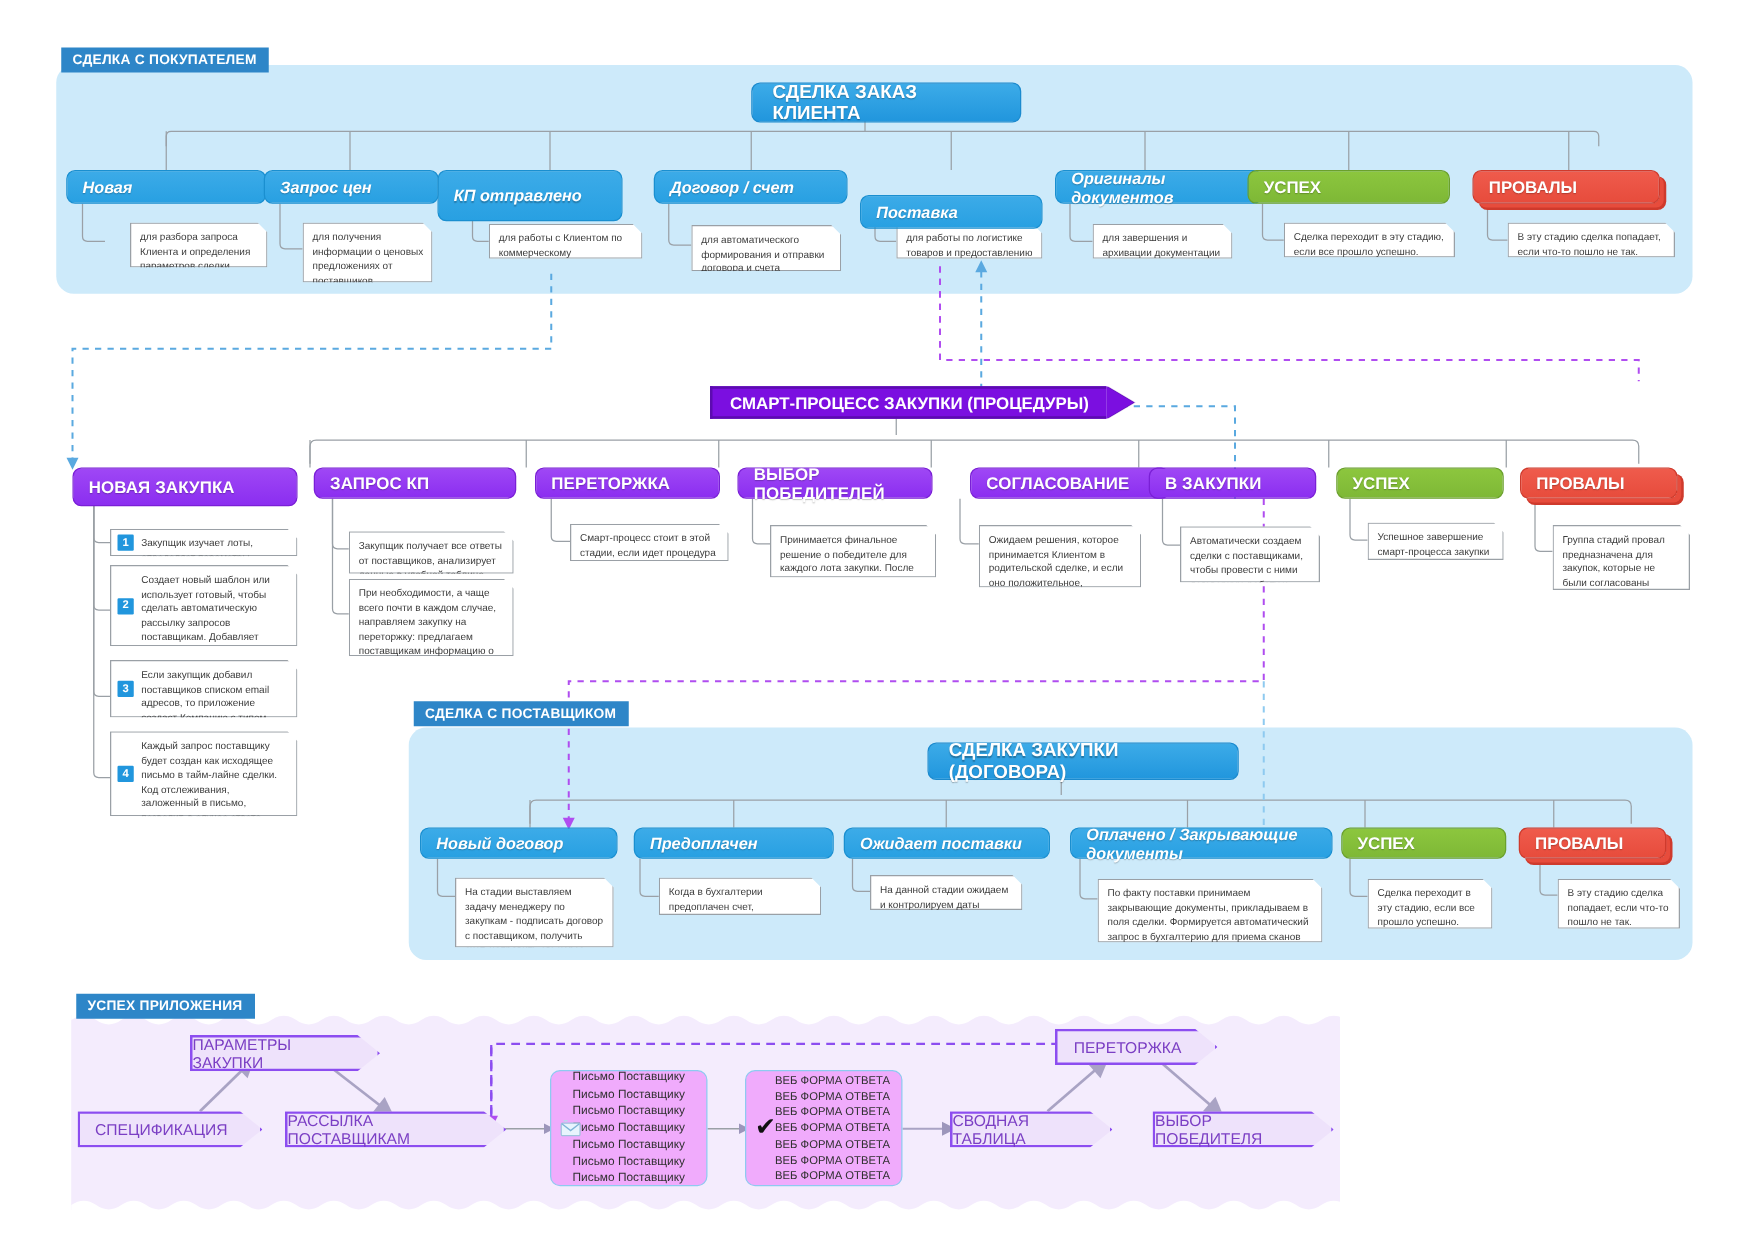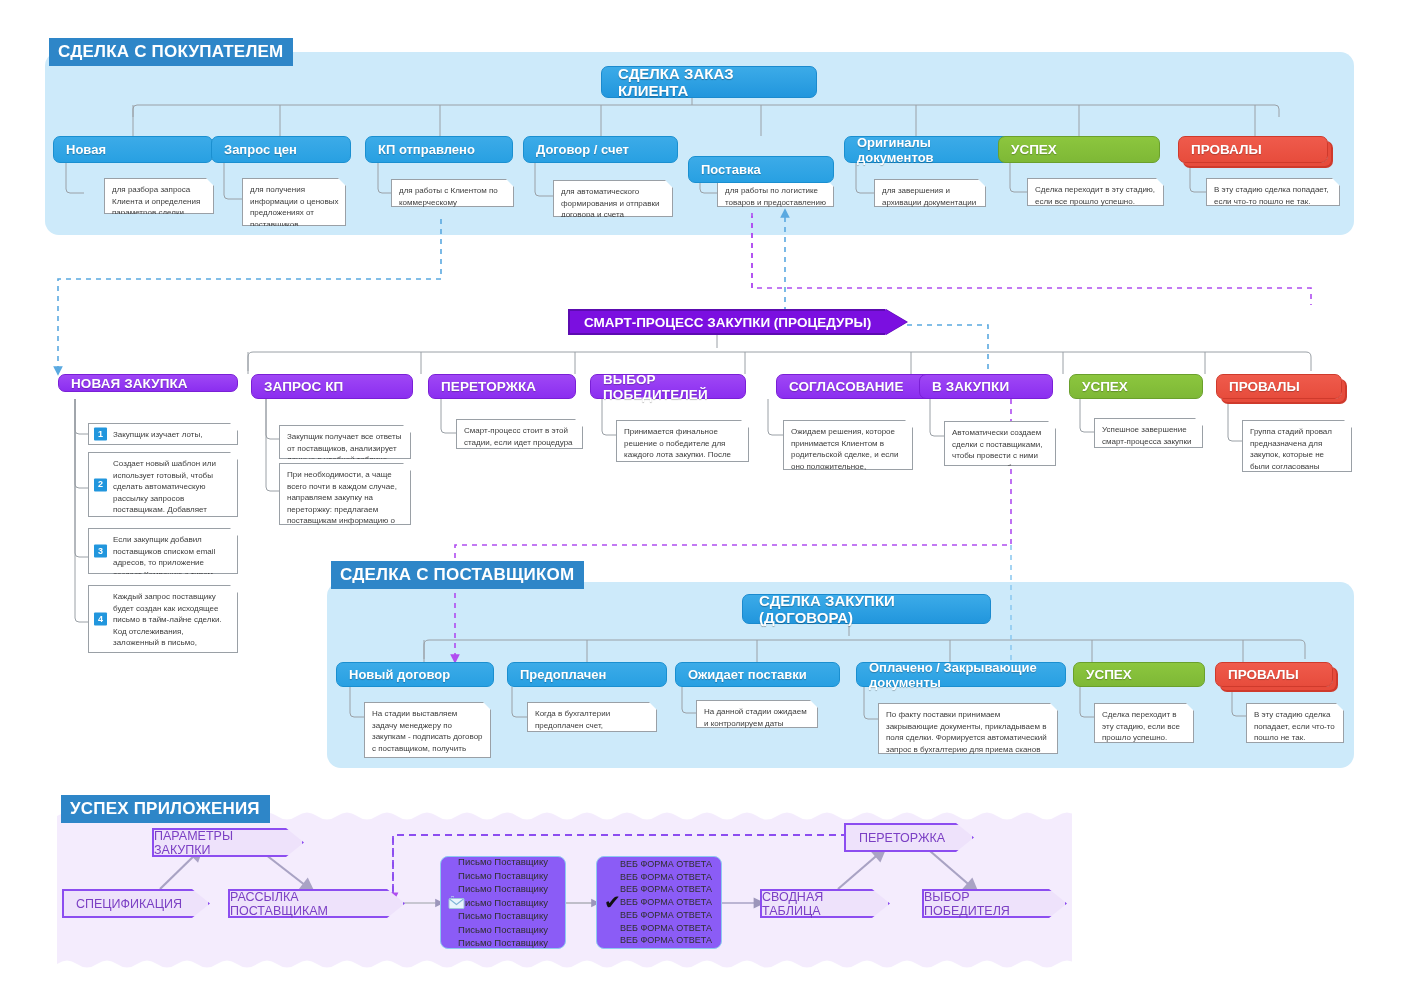--- a/index.html
+++ b/index.html
@@ -1,33 +1,33 @@
 <!DOCTYPE html>
 <html><head>
 <meta charset="utf-8">
 <style>
   html,body{margin:0;padding:0;background:#ffffff;}
   body{width:1402px;height:1006px;font-family:"Liberation Sans",sans-serif;position:relative;overflow:hidden;}
   #stage{position:absolute;left:0;top:0;width:1402px;height:1006px;}
 
   
-  .band-label{position:absolute;background:#2e86c8;color:#fff;font-size:17px;font-weight:bold;
+  .band-label{position:absolute;background:#2e86c8;color:#fff;font-size:11px;font-weight:bold;
               padding:4px 10px 4px 9px;letter-spacing:.2px;z-index:40;white-space:nowrap;}
 
   
   .panel{position:absolute;background:#cdeafa;border-radius:14px;z-index:1;}
 
   
   svg.wires{position:absolute;left:0;top:0;width:1402px;height:1006px;overflow:visible;z-index:5;}
 
   
   .stage-box{position:absolute;border-radius:7px;color:#fff;font-weight:bold;
              display:flex;align-items:center;box-sizing:border-box;padding:0 12px;z-index:20;
              text-shadow:0 1px 1px rgba(0,0,0,.25);}
-  .blue-stage{background:linear-gradient(#3cabe8,#28a0e2);border:1px solid #1a8fd0;font-size:13px;}
+  .blue-stage{background:linear-gradient(#3cabe8,#28a0e2);border:1px solid #1a8fd0;font-size:13px;font-style:italic;}
   .purple-stage{background:linear-gradient(#9f47f5,#8b2ef0);border:1px solid #7a1fd6;font-size:13.5px;
                 font-weight:bold;letter-spacing:.1px;}
   .green-stage{background:linear-gradient(#8cc63e,#7eb836);border:1px solid #6aa02c;font-size:13.5px;}
   .red-stage{background:linear-gradient(#ef5b4c,#e74c3c);border:1px solid #cf3a2c;font-size:13.5px;
              box-shadow:4px 4px 0 -1px #e74c3c, 5px 5px 0 0 #cf3a2c;}
   .title-box{position:absolute;background:linear-gradient(#3cabe8,#2196dd);border:1px solid #1b8ace;
              border-radius:7px;color:#fff;font-weight:bold;font-size:15px;display:flex;align-items:center;
              justify-content:center;padding:0 16px;z-index:25;text-shadow:0 1px 1px rgba(0,0,0,.3);}
 
   
@@ -46,21 +46,21 @@
   .note .badge{position:absolute;left:5px;top:50%;transform:translateY(-50%);
         width:13px;height:13px;background:#2196dd;color:#fff;font-size:9px;font-weight:bold;
         display:flex;align-items:center;justify-content:center;border-radius:1px;text-shadow:none;}
 
   
   .schema-bg{position:absolute;background:#f4ecfd;z-index:1;}
   .chev{position:absolute;z-index:20;display:flex;align-items:center;justify-content:center;
         color:#7b3fc4;font-size:12.5px;background:#eee2fb;border:2px solid #8c4df0;
         box-sizing:border-box;padding-right:14px;
         clip-path:polygon(0 0, calc(100% - 18px) 0, 100% 50%, calc(100% - 18px) 100%, 0 100%);}
-  .listbox{position:absolute;background:#8b5cf6;border:1px solid #8ecaf0;border-radius:8px;z-index:20;
+  .listbox{position:absolute;background:#f0abfc;border:1px solid #8ecaf0;border-radius:8px;z-index:20;
            box-sizing:border-box;display:flex;align-items:center;justify-content:center;}
   .listbox .lines{font-size:9.5px;line-height:1.42;color:#2f2f2f;text-align:center;}
   .env-icon{position:absolute;z-index:22;}
   .check{position:absolute;z-index:22;font-size:20px;color:#111;line-height:1;}
 </style>
 </head>
 <body>
 
 <div id="stage">
 
@@ -193,21 +193,21 @@
     <path d="M393,903 L393,835 L844,835" stroke="#8c4df0" stroke-width="1.8" fill="none" stroke-dasharray="7,5"></path>
     <path d="M393,838 L393,898" stroke="#8c4df0" stroke-width="1.8" fill="none" stroke-dasharray="7,5" marker-end="url(#arrPurple)"></path>
   </svg>
 
   <div class="stage-box blue-stage" style="left:53px;top:136px;width:160px;height:27px;">
       <span>Новая</span>
     </div>
   <div class="stage-box blue-stage" style="left:211px;top:136px;width:140px;height:27px;">
       <span>Запрос цен</span>
     </div>
-  <div class="stage-box blue-stage" style="left:365px;top:136px;width:148px;height:27px;">
+  <div class="stage-box blue-stage" style="left:350px;top:136px;width:148px;height:41px;">
       <span>КП отправлено</span>
     </div>
   <div class="stage-box blue-stage" style="left:523px;top:136px;width:155px;height:27px;">
       <span>Договор / счет</span>
     </div>
   <div class="stage-box blue-stage" style="left:688px;top:136px;width:146px;height:27px;margin-top:20px;">
       <span>Поставка</span>
     </div>
   <div class="stage-box blue-stage" style="left:844px;top:136px;width:166px;height:27px;">
       <span>Оригиналы документов</span>
@@ -226,21 +226,21 @@
   <div class="note" style="left:717px;top:179px;width:117px;height:28px;">для работы по логистике товаров и предоставлению услуг</div>
   <div class="note" style="left:874px;top:179px;width:112px;height:28px;">для завершения и архивации документации по сделке</div>
   <div class="note" style="left:1027px;top:178px;width:137px;height:28px;">Сделка переходит в эту стадию, если все прошло успешно.</div>
   <div class="note" style="left:1206px;top:178px;width:134px;height:28px;">В эту стадию сделка попадает, если что-то пошло не так.</div>
 
   <div class="arrow-head" style="left:568px;top:309px;height:26px;">
     <div class="body">СМАРТ-ПРОЦЕСС ЗАКУПКИ (ПРОЦЕДУРЫ)</div>
     <div class="tip" style="border-top-width:13px;border-bottom-width:13px;"></div>
   </div>
 
-  <div class="stage-box purple-stage" style="left:58px;top:374px;width:180px;height:18px;text-align:center;">
+  <div class="stage-box purple-stage" style="left:58px;top:374px;width:180px;height:31px;text-align:center;">
       <span>НОВАЯ ЗАКУПКА</span>
     </div>
   <div class="stage-box purple-stage" style="left:251px;top:374px;width:162px;height:25px;">
       <span>ЗАПРОС КП</span>
     </div>
   <div class="stage-box purple-stage" style="left:428px;top:374px;width:148px;height:25px;">
       <span>ПЕРЕТОРЖКА</span>
     </div>
   <div class="stage-box purple-stage" style="left:590px;top:374px;width:156px;height:25px;">
       <span>ВЫБОР ПОБЕДИТЕЛЕЙ</span>

